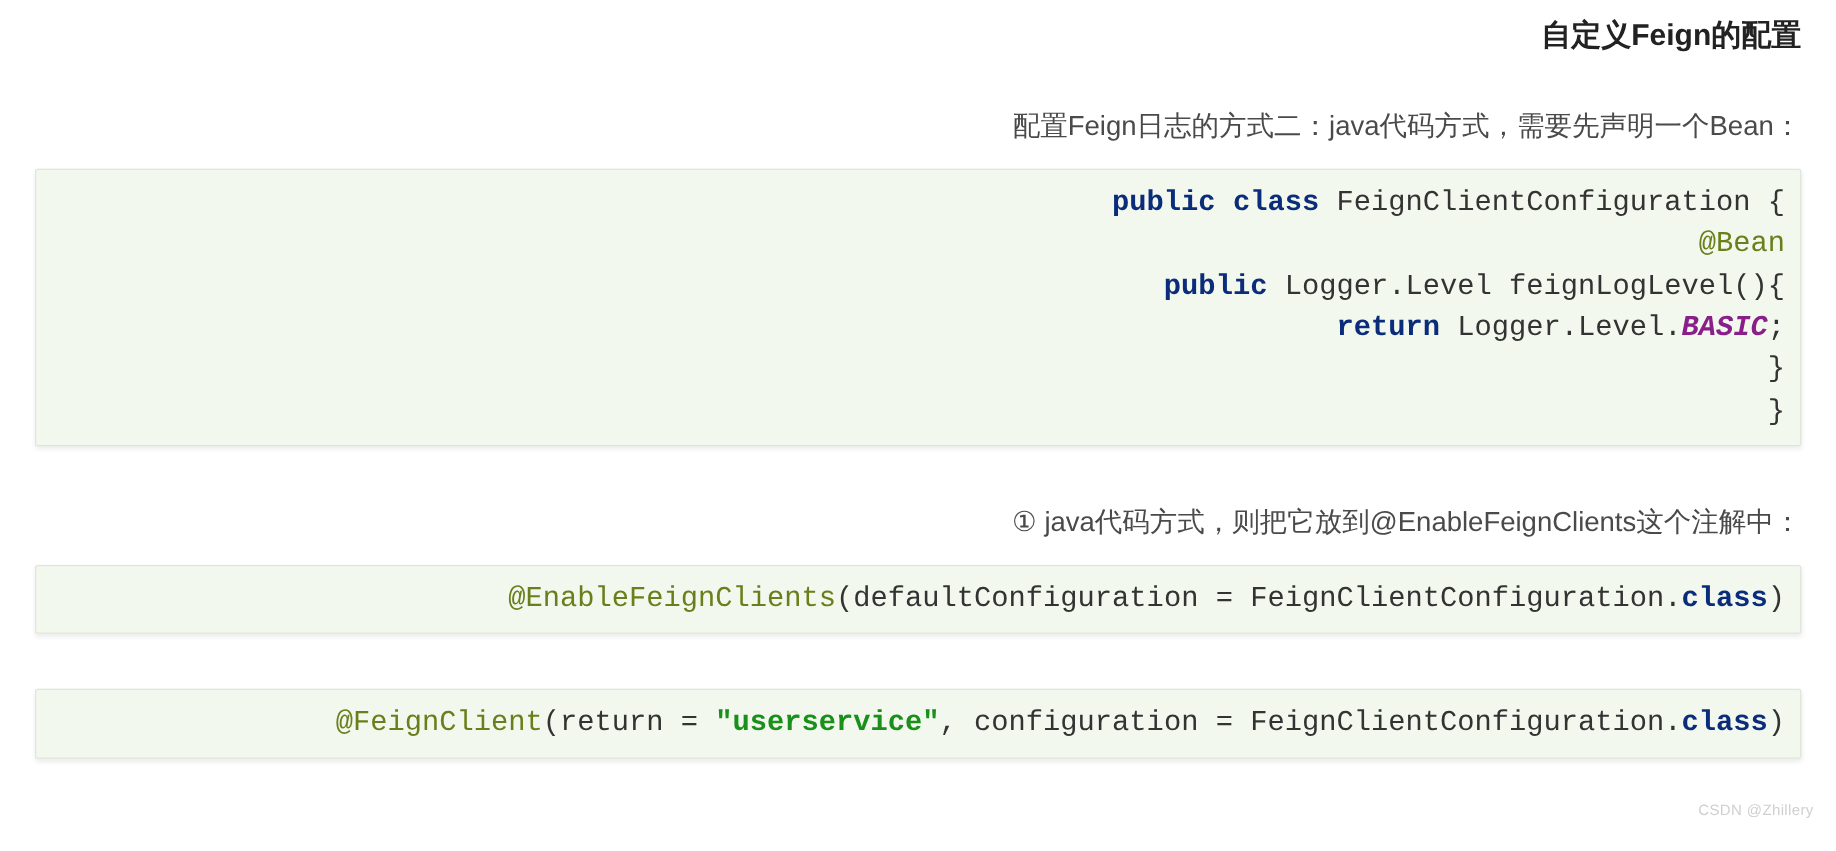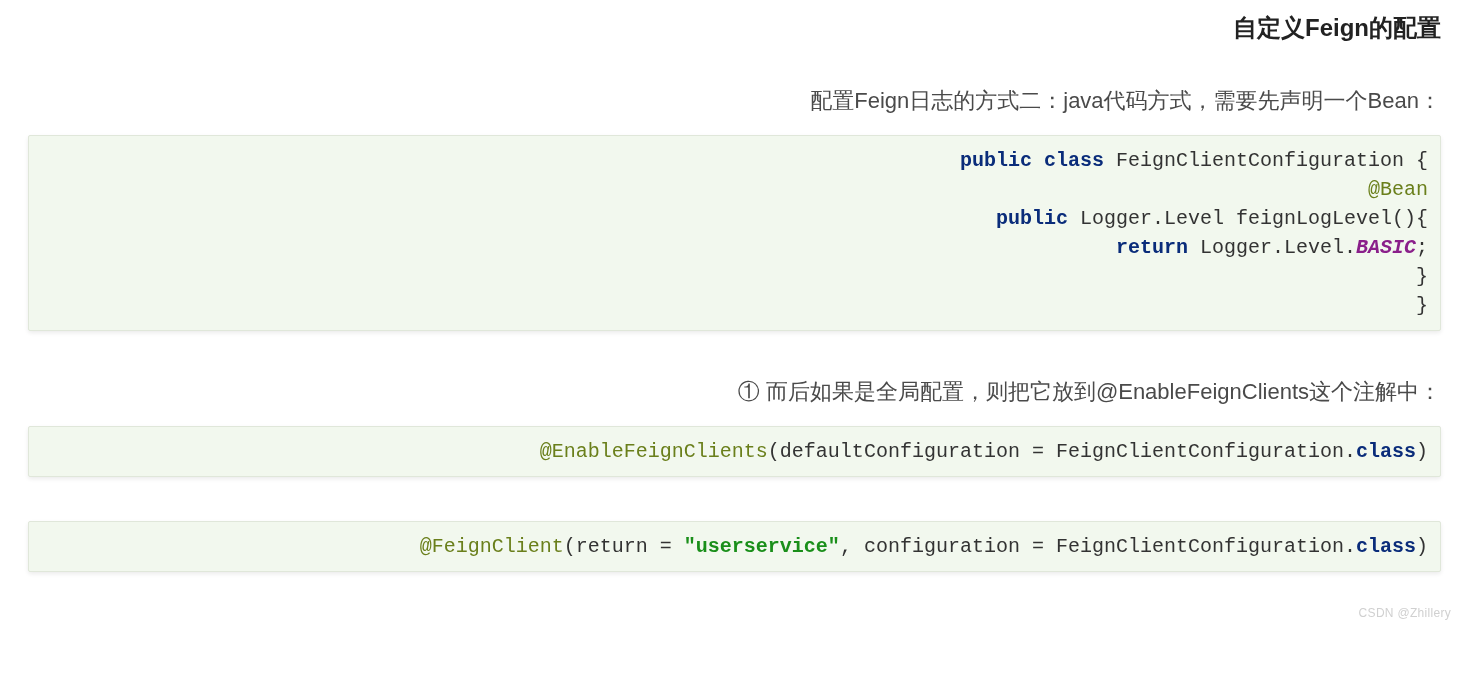--- a/index.html
+++ b/index.html
@@ -27,21 +27,21 @@
     margin: 0 0 18px 16px;
     line-height: 1.5;
   }
   .code-block {
     background: #f2f8ee;
     border: 1px solid #e0e7da;
     border-radius: 2px;
     padding: 10px 12px 10px 12px;
     box-shadow: 0 2px 4px rgba(0,0,0,0.08);
     font-family: "SFMono-Regular", Consolas, "Courier New", monospace;
-    font-size: 20px;
+    font-size: 23px;
     line-height: 1.45;
     white-space: pre;
     overflow-x: auto;
     margin-bottom: 44px;
   }
   .kw { color: #0a2c7a; font-weight: 700; }      
   .ann { color: #6a7f1b; }                       
   .cls { color: #0a2c7a; font-weight: 700; }     
   .str { color: #1a8f1a; font-weight: 700; }     
   .const { color: #8a1f8a; font-style: italic; font-weight: 700; } 
@@ -64,21 +64,21 @@
 
   <p class="para">配置Feign日志的方式二：java代码方式，需要先声明一个Bean：</p>
 
   <div class="code-block"><span class="kw">public</span> <span class="kw">class</span><span class="txt"> FeignClientConfiguration {</span>
     <span class="ann">@Bean</span>
     <span class="kw">public</span><span class="txt"> Logger.Level feignLogLevel(){</span>
         <span class="kw">return</span><span class="txt"> Logger.Level.</span><span class="const">BASIC</span><span class="txt">;</span>
 <span class="txt">    }</span>
 <span class="txt">}</span></div>
 
-  <p class="para"><span>①</span><span>  而后如果是全局配置，则把它放到@EnableFeignClients这个注解中：</span></p>
+  <p class="para"><span>①</span><span>  java代码方式，则把它放到@EnableFeignClients这个注解中：</span></p>
 
   <div class="code-block"><span class="ann">@EnableFeignClients</span><span class="txt">(defaultConfiguration = FeignClientConfiguration.</span><span class="cls">class</span><span class="txt">)</span></div>
 
 
   <div class="code-block" style="margin-bottom:20px;"><span class="ann">@FeignClient</span><span class="txt">(return = </span><span class="str">"userservice"</span><span class="txt">, configuration = FeignClientConfiguration.</span><span class="cls">class</span><span class="txt">)</span></div>
 
   <div class="watermark">CSDN @Zhillery</div>
 
 </div>
 

